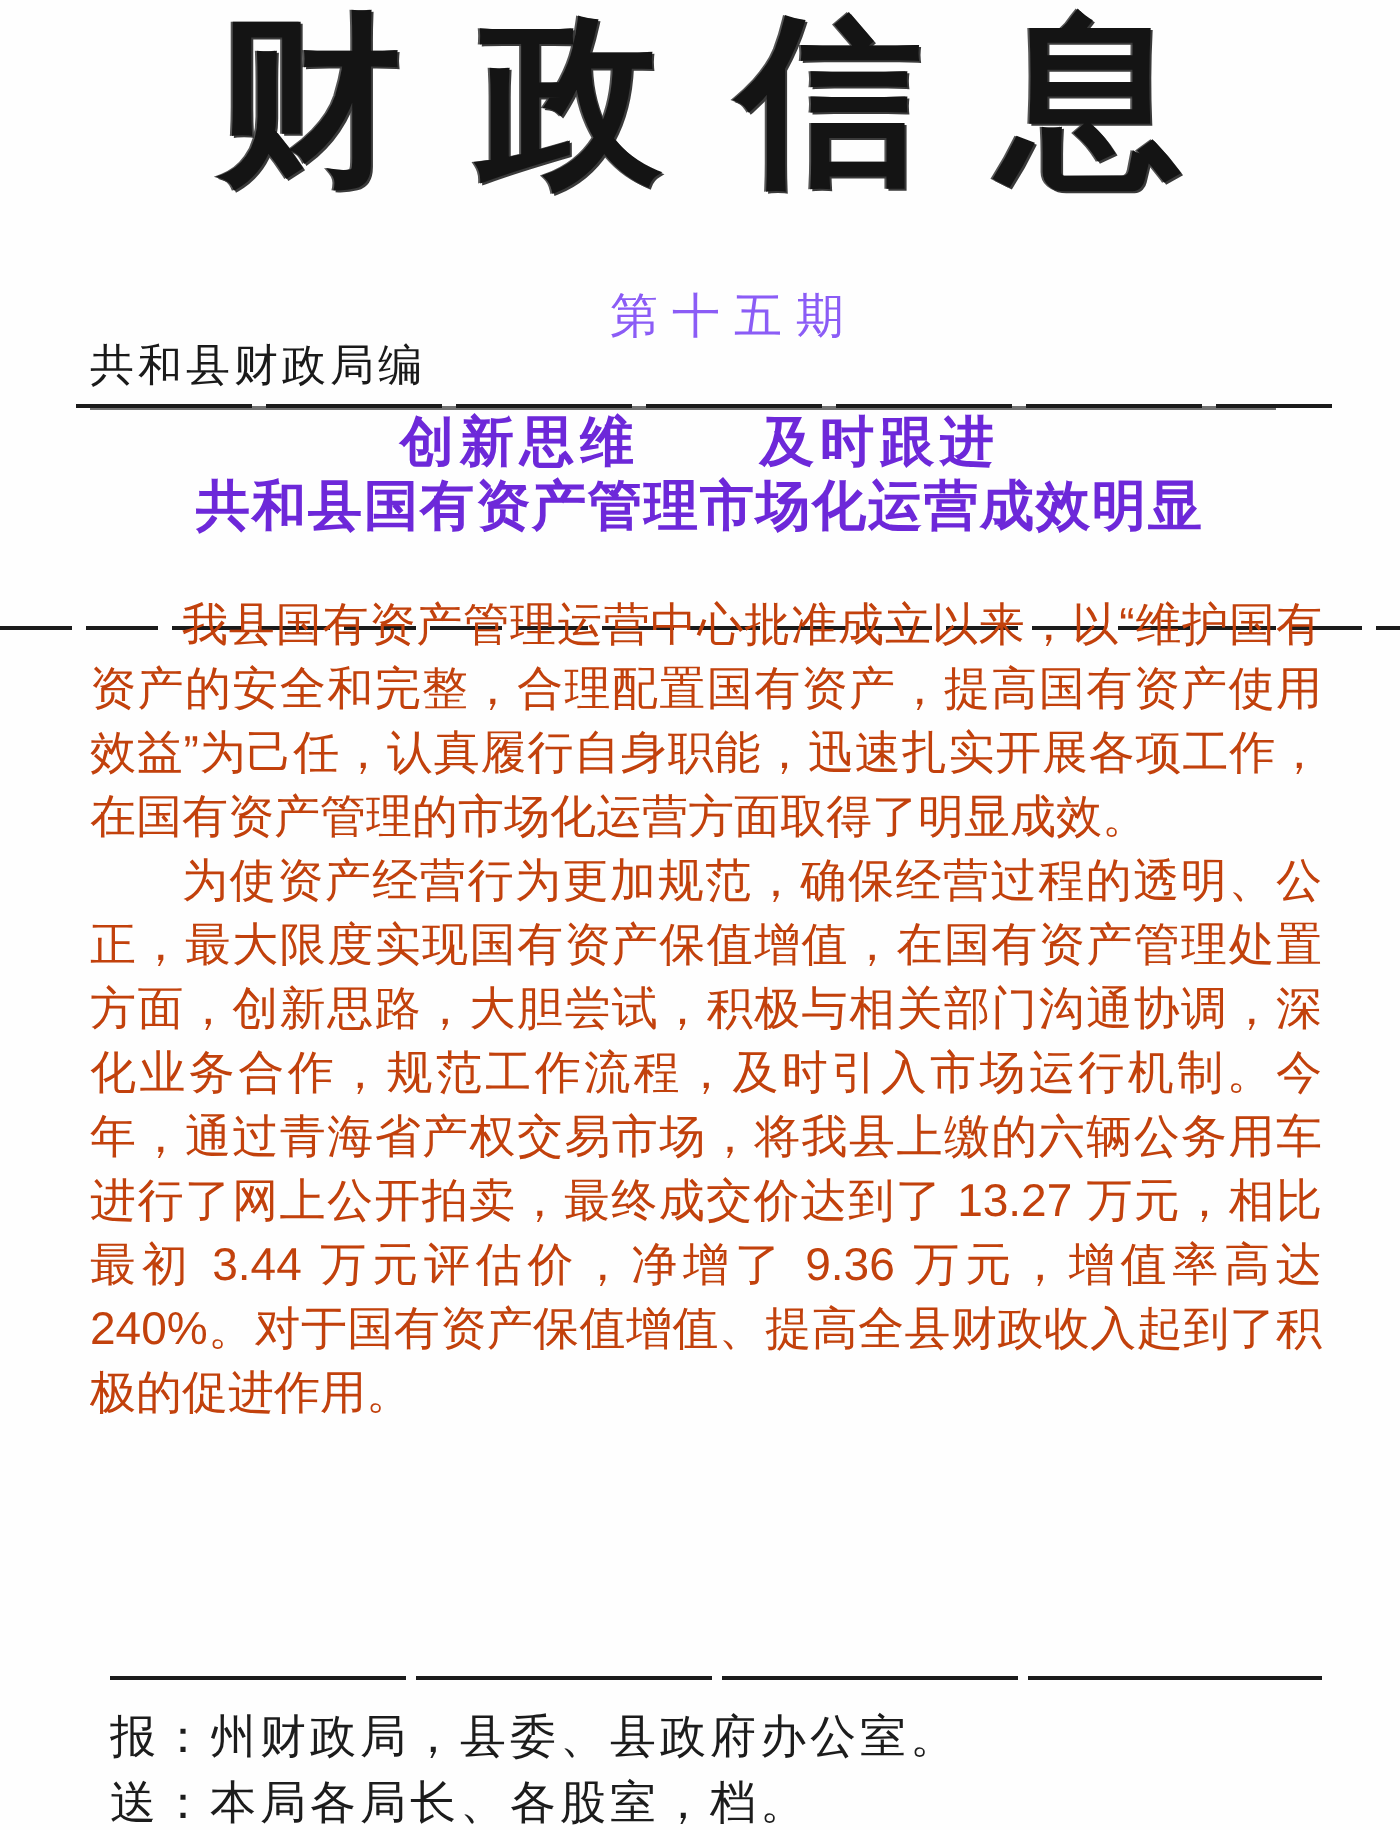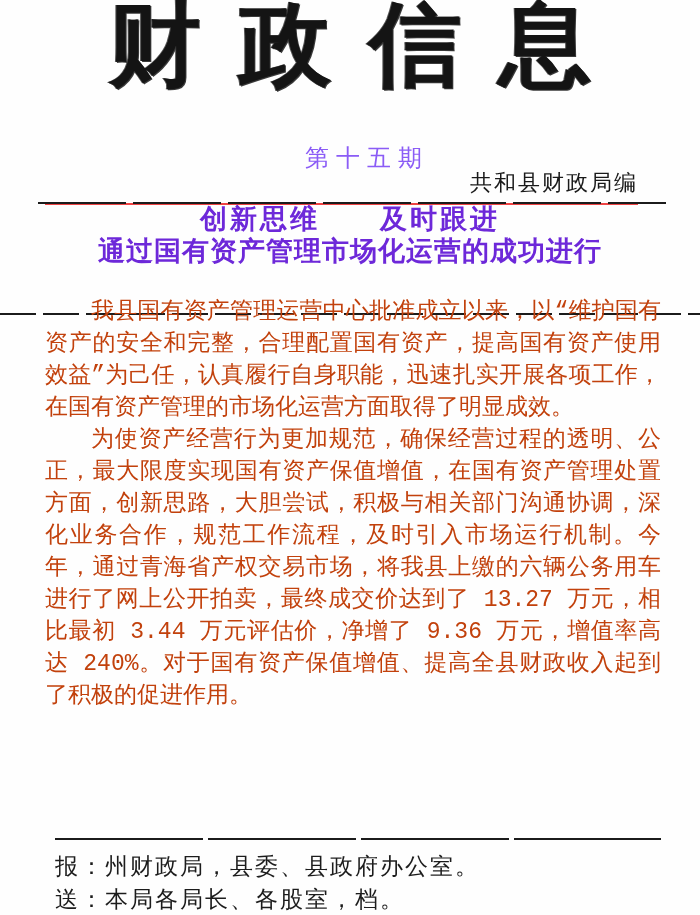--- a/index.html
+++ b/index.html
@@ -4,21 +4,21 @@
 <style>
   * { margin: 0; padding: 0; box-sizing: border-box; }
   html, body { background: #e8e8e8; }
   .page {
     position: relative;
     width: 700px;
     height: 915px;
     margin: 0 auto;
     background: #fefefe;
     color: #1a1a1a;
-    font-family: Liberation Mono, monospace;
+    font-family: Liberation Sans, sans-serif;
     overflow: hidden;
   }
   
   .masthead-title {
     position: absolute;
     top: -6px;
     left: 0;
     width: 100%;
     text-align: center;
     font-size: 92px;
@@ -42,25 +42,25 @@
     color: #8b5cf6;
     margin-top: 12px;
   }
   
   .dateline {
     position: absolute;
     top: 168px;
     left: 45px;
     width: 593px;
     display: flex;
-    justify-content: flex-end;
+    justify-content: space-between;
     align-items: flex-end;
     font-size: 22px;
     padding-bottom: 5px;
-    border-bottom: 2px solid #ef4444;
+    border-bottom: 2px solid #737373;
     letter-spacing: 2px;
   }
   .rule-secondary {
     position: absolute;
     top: 202px;
     left: 38px;
     width: 628px;
     height: 2px;
     background: repeating-linear-gradient(to right, #1b1b1b 0px, #1b1b1b 88px, transparent 88px, transparent 95px);
   }
@@ -138,21 +138,21 @@
   <div class="issue-number">第十五期</div>
 
   <div class="dateline">
     <span>共和县财政局编</span>
   </div>
 
   <div class="rule-secondary"></div>
 
   <div class="headline">
     <div class="headline-line1">创新思维　　及时跟进</div>
-    <div class="headline-line2">通过国有资产管理市场化运营的成功进行</div>
+    <div class="headline-line2">共和县国有资产管理市场化运营成效明显</div>
   </div>
 
   <div class="artifact-line"></div>
 
   <div class="body-text">
     <p>我县国有资产管理运营中心批准成立以来，以“维护国有资产的安全和完整，合理配置国有资产，提高国有资产使用效益”为己任，认真履行自身职能，迅速扎实开展各项工作，在国有资产管理的市场化运营方面取得了明显成效。</p>
     <p>为使资产经营行为更加规范，确保经营过程的透明、公正，最大限度实现国有资产保值增值，在国有资产管理处置方面，创新思路，大胆尝试，积极与相关部门沟通协调，深化业务合作，规范工作流程，及时引入市场运行机制。今年，通过青海省产权交易市场，将我县上缴的六辆公务用车进行了网上公开拍卖，最终成交价达到了 13.27 万元，相比最初 3.44 万元评估价，净增了 9.36 万元，增值率高达 240%。对于国有资产保值增值、提高全县财政收入起到了积极的促进作用。</p>
   </div>
 
   <div class="footer">

